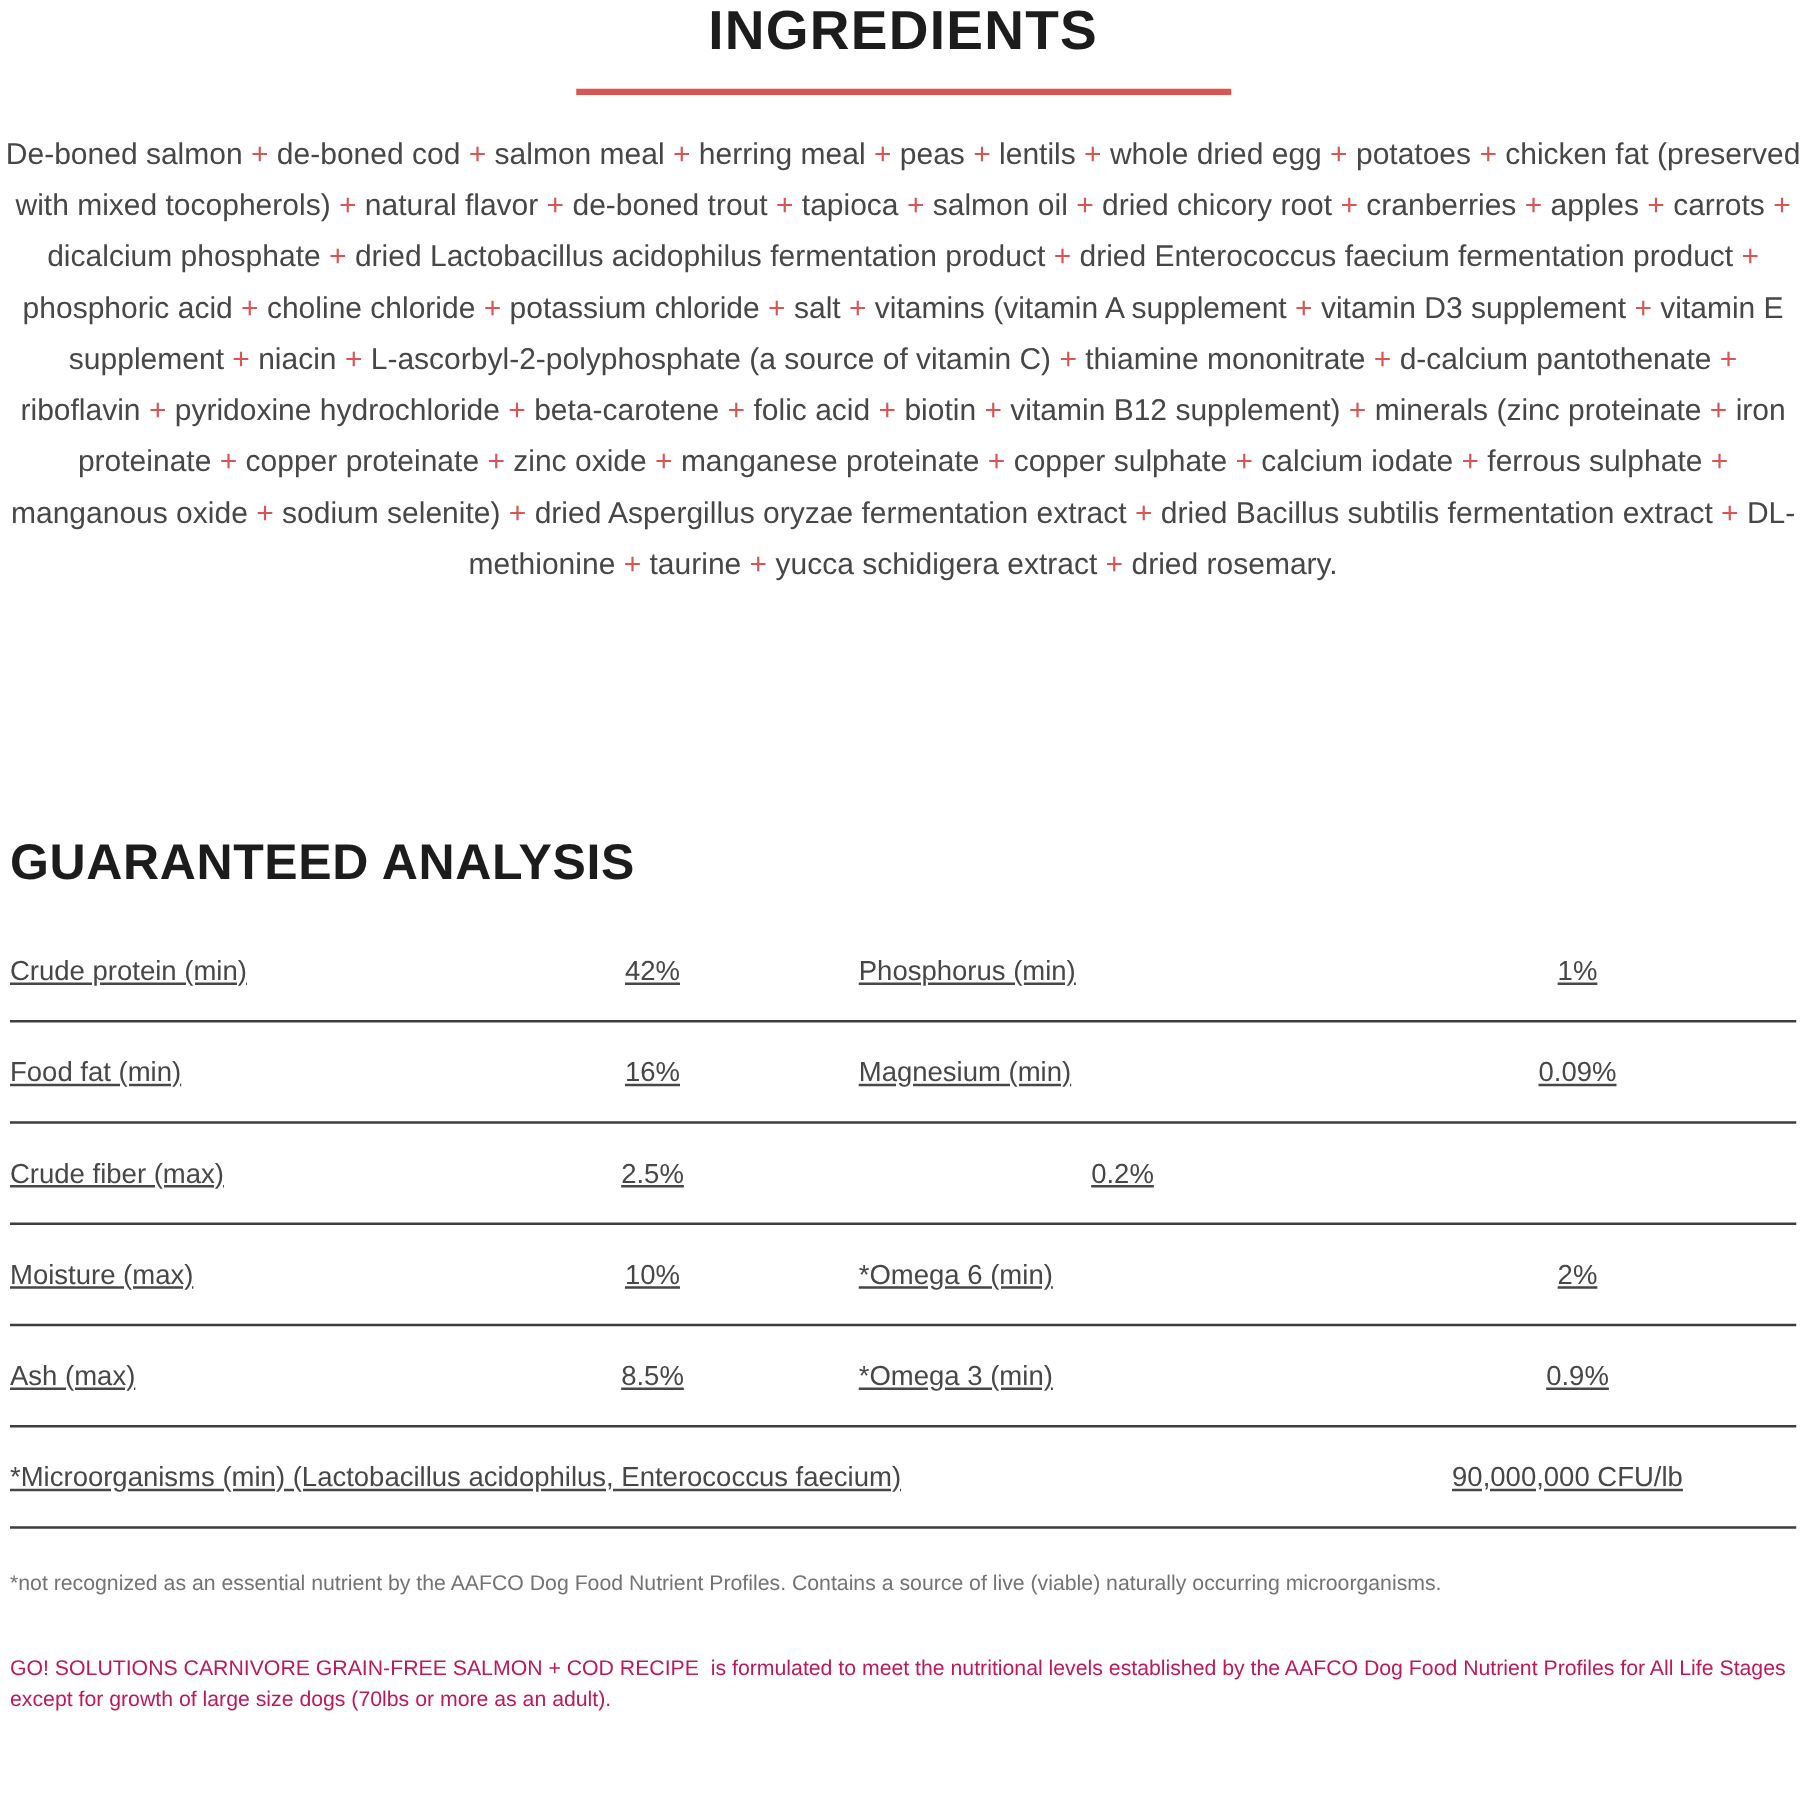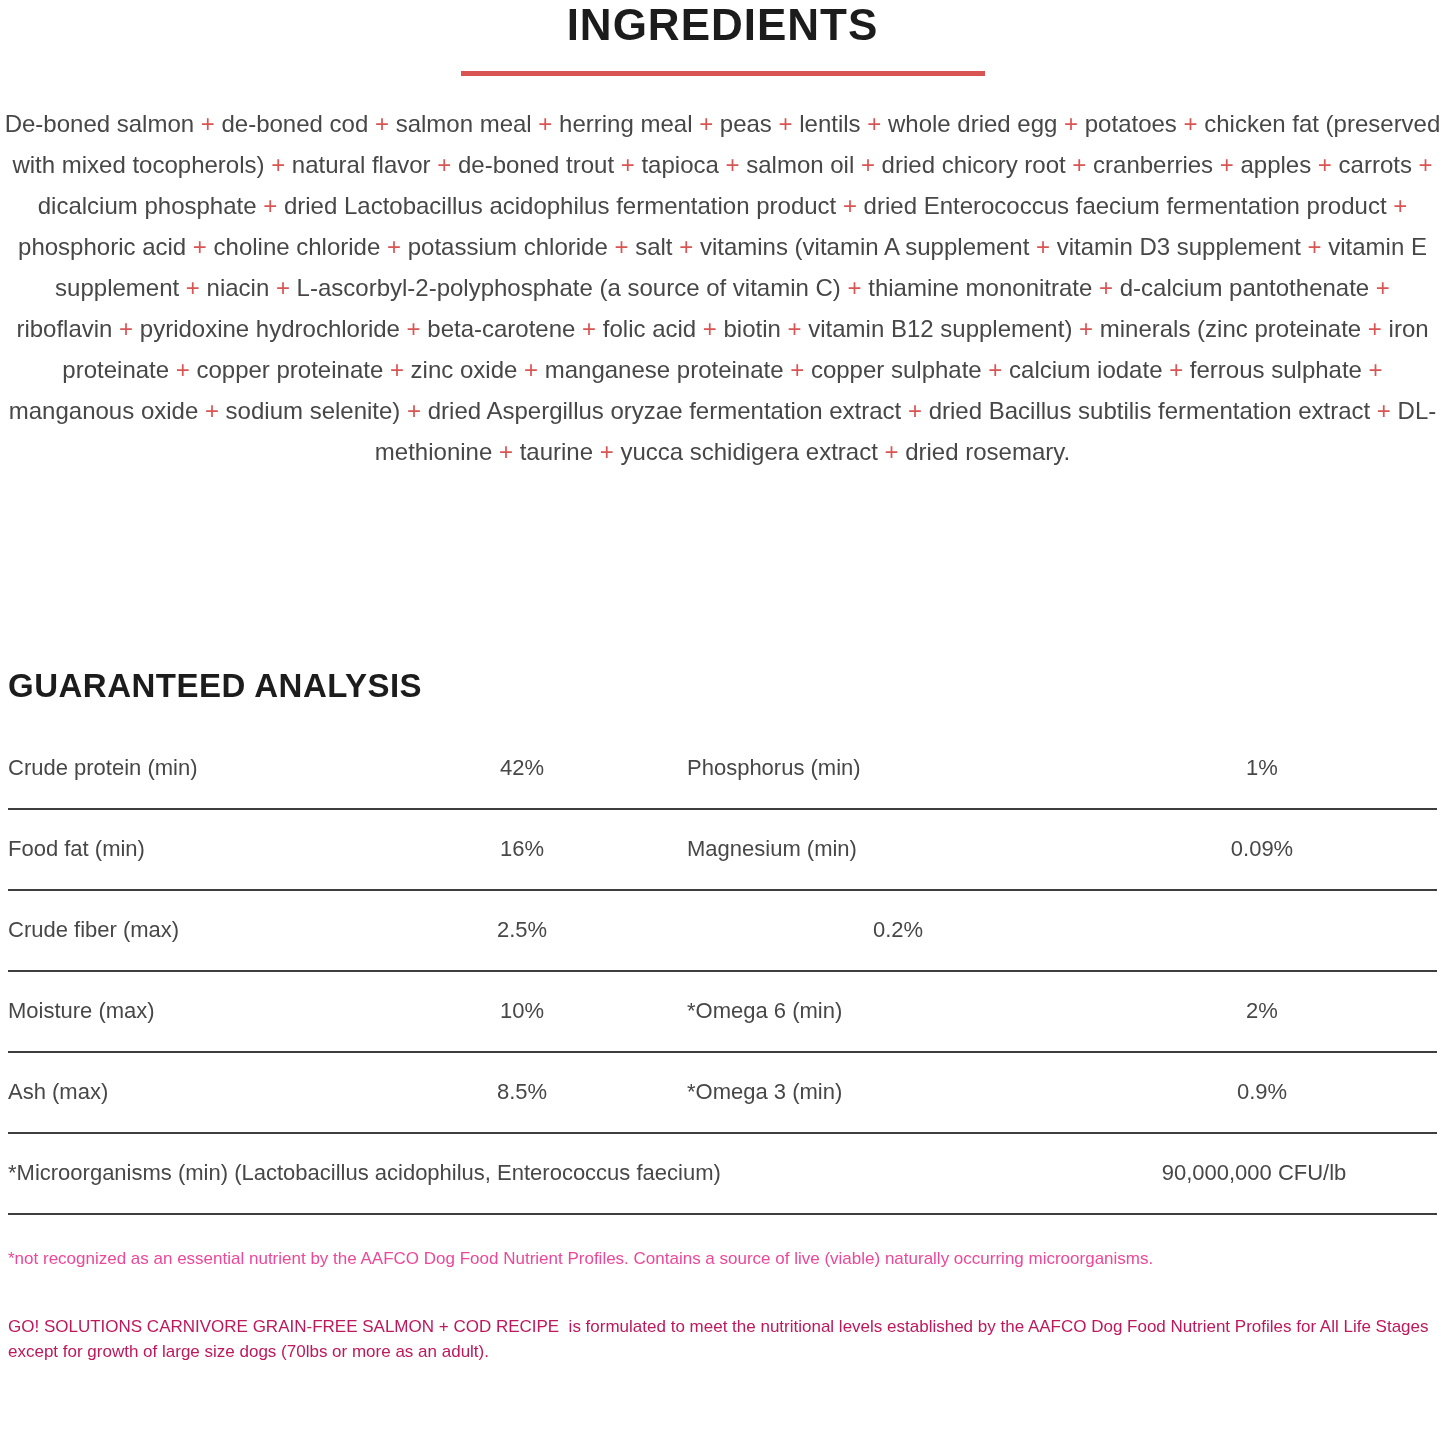--- a/index.html
+++ b/index.html
@@ -19,37 +19,37 @@
   }
   .title-rule{
     width:524px;height:5px;background:var(--accent);margin:24px auto 0;
   }
   .ingredients-text{
     margin-top:27px;padding:0 4px;text-align:center;
     font-size:24px;line-height:41px;color:var(--text);
   }
   .plus{color:var(--accent);}
   .ga-title{
-    margin:195px 8px 0;font-size:33px;font-weight:bold;
+    margin:195px 8px 0;font-size:40px;font-weight:bold;
     letter-spacing:0.5px;color:var(--heading);line-height:1.15;
   }
-  .ga-table{margin:24px 8px 0;}
+  .ga-table{margin:24px 8px 0;text-decoration:underline;}
   .ga-row{
     display:grid;grid-template-columns:449px 130px 100px 422px 306px auto;
     align-items:center;height:79px;border-bottom:2px solid var(--divider);
     font-size:22px;color:var(--text);
   }
   .ga-row-full{
     display:grid;grid-template-columns:1091px 310px auto;
     align-items:center;height:79px;border-bottom:2px solid var(--divider);
     font-size:22px;color:var(--text);
   }
   .ga-label{text-align:left;}
   .ga-value{text-align:center;}
-  .footnote-1{margin:31px 8px 0;font-size:17px;line-height:25px;color:#ec4899;}
+  .footnote-1{margin:31px 8px 0;font-size:17px;line-height:25px;color:#737373;}
   .footnote-2{margin:43px 8px 0;font-size:17px;line-height:25px;color:#be185d;white-space:pre-wrap;}
 </style>
 </head>
 <body>
 
 <div class="ingredients-title">INGREDIENTS</div>
 
 <div class="title-rule"></div>
 
 <div class="ingredients-text">De-boned salmon<span class="plus"> + </span>de-boned cod<span class="plus"> + </span>salmon meal<span class="plus"> + </span>herring meal<span class="plus"> + </span>peas<span class="plus"> + </span>lentils<span class="plus"> + </span>whole dried egg<span class="plus"> + </span>potatoes<span class="plus"> + </span>chicken fat (preserved with mixed tocopherols)<span class="plus"> + </span>natural flavor<span class="plus"> + </span>de-boned trout<span class="plus"> + </span>tapioca<span class="plus"> + </span>salmon oil<span class="plus"> + </span>dried chicory root<span class="plus"> + </span>cranberries<span class="plus"> + </span>apples<span class="plus"> + </span>carrots<span class="plus"> + </span>dicalcium phosphate<span class="plus"> + </span>dried Lactobacillus acidophilus fermentation product<span class="plus"> + </span>dried Enterococcus faecium fermentation product<span class="plus"> + </span>phosphoric acid<span class="plus"> + </span>choline chloride<span class="plus"> + </span>potassium chloride<span class="plus"> + </span>salt<span class="plus"> + </span>vitamins (vitamin A supplement<span class="plus"> + </span>vitamin D3 supplement<span class="plus"> + </span>vitamin E supplement<span class="plus"> + </span>niacin<span class="plus"> + </span>L-ascorbyl-2-polyphosphate (a source of vitamin C)<span class="plus"> + </span>thiamine mononitrate<span class="plus"> + </span>d-calcium pantothenate<span class="plus"> + </span>riboflavin<span class="plus"> + </span>pyridoxine hydrochloride<span class="plus"> + </span>beta-carotene<span class="plus"> + </span>folic acid<span class="plus"> + </span>biotin<span class="plus"> + </span>vitamin B12 supplement)<span class="plus"> + </span>minerals (zinc proteinate<span class="plus"> + </span>iron proteinate<span class="plus"> + </span>copper proteinate<span class="plus"> + </span>zinc oxide<span class="plus"> + </span>manganese proteinate<span class="plus"> + </span>copper sulphate<span class="plus"> + </span>calcium iodate<span class="plus"> + </span>ferrous sulphate<span class="plus"> + </span>manganous oxide<span class="plus"> + </span>sodium selenite)<span class="plus"> + </span>dried Aspergillus oryzae fermentation extract<span class="plus"> + </span>dried Bacillus subtilis fermentation extract<span class="plus"> + </span>DL-methionine<span class="plus"> + </span>taurine<span class="plus"> + </span>yucca schidigera extract<span class="plus"> + </span>dried rosemary.</div>

